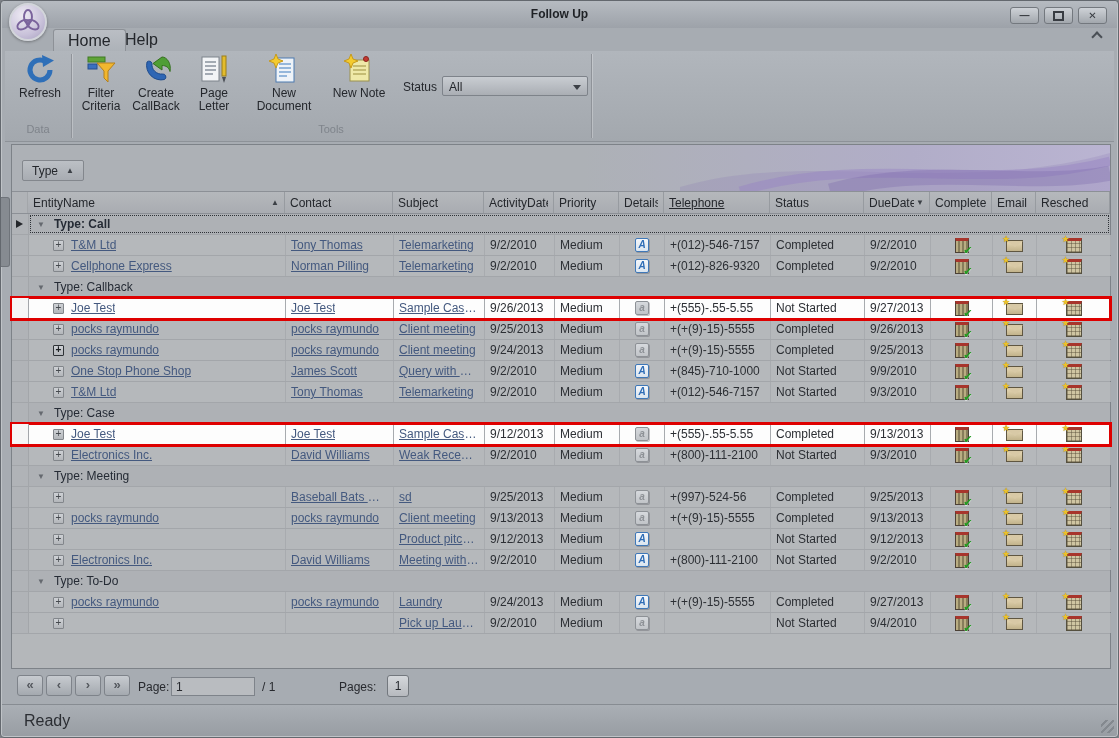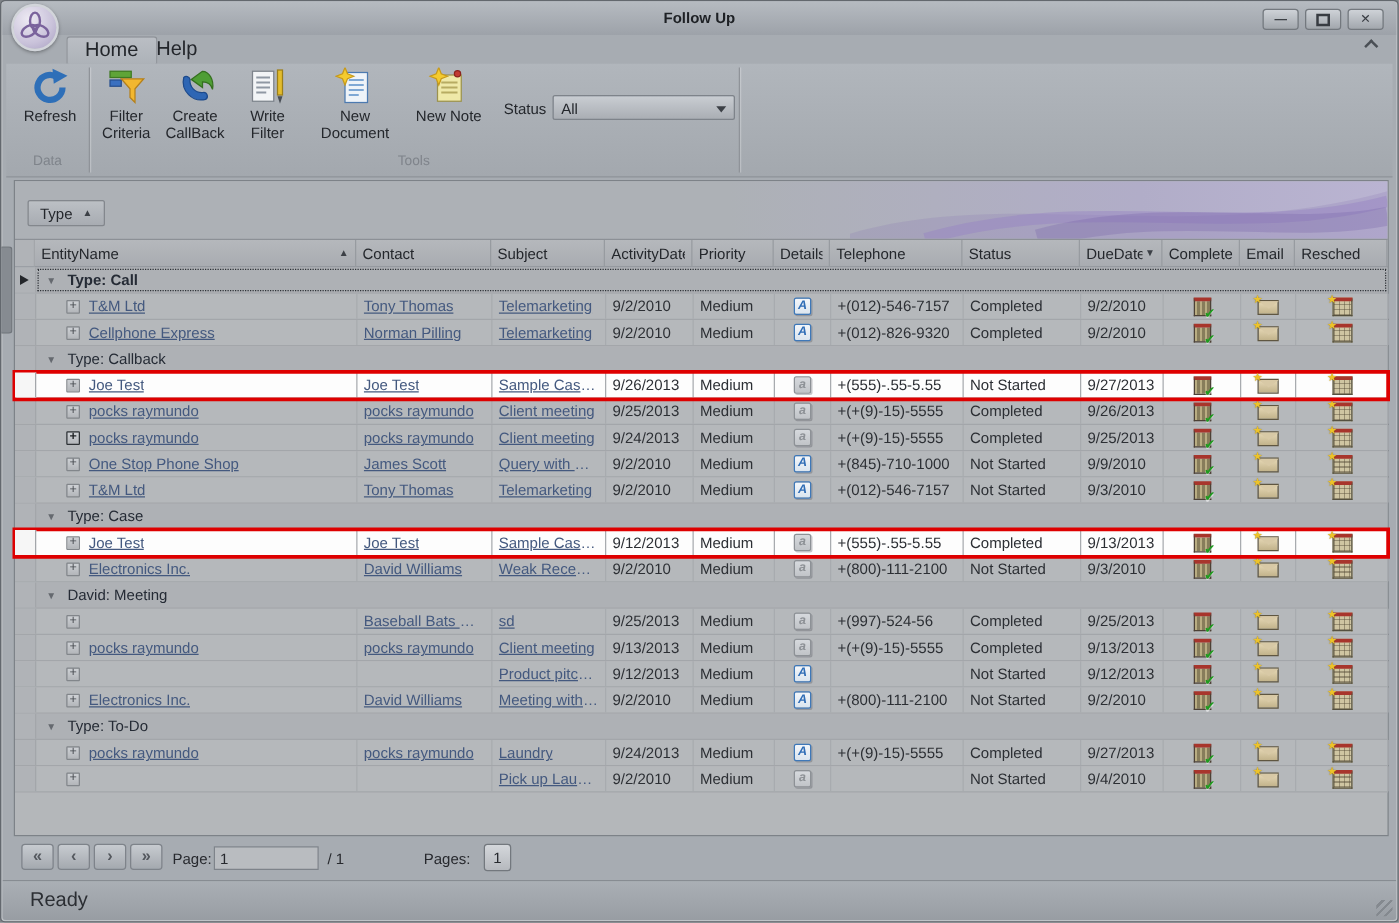--- a/index.html
+++ b/index.html
@@ -199,21 +199,21 @@
           <g stroke="#8f98a3" stroke-width="1.6">
             <line x1="7" y1="8" x2="18" y2="8"></line>
               <line x1="7" y1="12" x2="18" y2="12"></line>
             <line x1="7" y1="16" x2="18" y2="16"></line>
               <line x1="7" y1="20" x2="15" y2="20"></line>
           </g>
           <rect x="24" y="2" width="4" height="20" fill="#e3bc2d" stroke="#9c7f18"></rect>
           <polygon points="24,23 28,23 26,29" fill="#4a4f56"></polygon>
         </svg>
       </span>
-      <span class="rb-label">Write Filter</span>
+      <span class="rb-label">Page Letter</span>
     </div>
 
     <div class="rb-btn" style="left:238px;width:82px">
       <span class="rb-icon">
         <svg viewBox="0 0 32 32" width="32" height="32">
           <rect x="8" y="4" width="18" height="24" fill="#eef3f8" stroke="#4c7ab0"></rect>
           <g stroke="#7fa8d4" stroke-width="1.6">
             <line x1="11" y1="10" x2="23" y2="10"></line>
               <line x1="11" y1="14" x2="23" y2="14"></line>
             <line x1="11" y1="18" x2="23" y2="18"></line>
@@ -282,21 +282,21 @@
         </div>
         <div class="hcell" style="width: 70px;">
           <span class="hlabel">ActivityDate</span>
         </div>
         <div class="hcell" style="width: 65px;">
           <span class="hlabel">Priority</span>
         </div>
         <div class="hcell" style="width: 45px;">
           <span class="hlabel">Details</span>
         </div>
-        <div class="hcell" style="width: 106px;">
+        <div class="hcell" style="width: 106px; text-decoration: underline;">
           <span class="hlabel">Telephone</span>
         </div>
         <div class="hcell" style="width: 94px;">
           <span class="hlabel">Status</span>
         </div>
         <div class="hcell" style="width: 66px;">
           <span class="hlabel">DueDate</span>
           <span class="harrow">▼</span>
         </div>
         <div class="hcell" style="width: 62px;">
@@ -654,21 +654,21 @@
           <div class="c center" style="width: 74px;">
             <span class="cicon icon-resched">
               <span class="str">★</span>
             </span>
           </div>
         </div>
         <div class="row group-row">
           <div class="ind"></div>
           <div class="gcell">
             <span class="gtri">▼</span>
-            <span class="glabel">David: Meeting</span>
+            <span class="glabel">Type: Meeting</span>
           </div>
         </div>
         <div class="row data-row">
           <div class="ind"></div>
           <div class="c entity" style="width: 257px;">
             <span class="expand">+</span>
           </div>
           <div class="c" style="width: 108px;">
             <span class="lnk">Baseball Bats Unlim…</span>
           </div>

